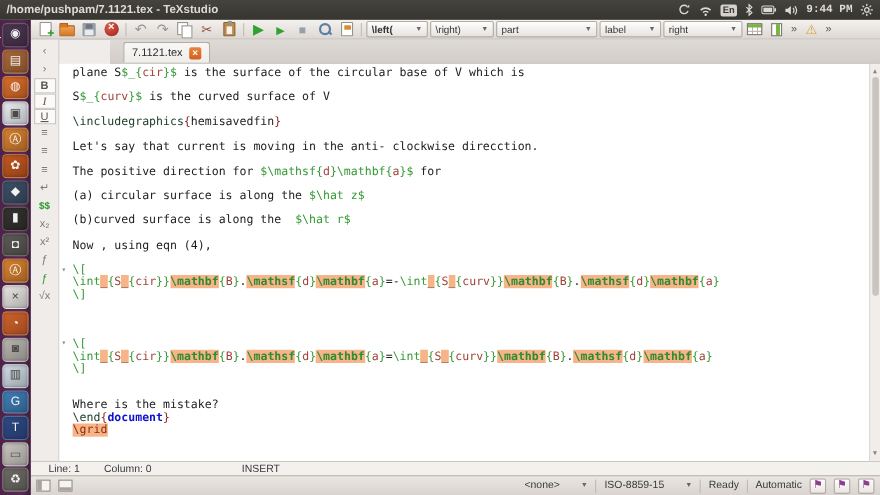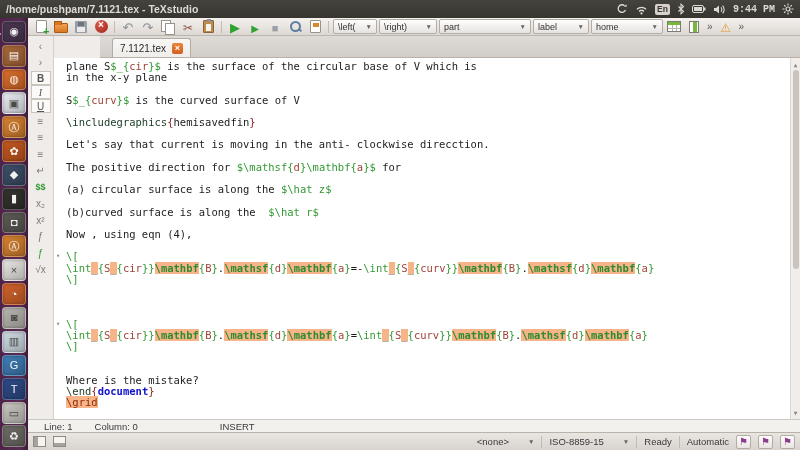--- a/index.html
+++ b/index.html
@@ -276,38 +276,38 @@
         <div class="tbtn">
           <span class="ic i-stop"></span>
         </div>
         <div class="tbtn">
           <span class="ic i-find"></span>
         </div>
         <div class="tbtn">
           <span class="ic i-log-report"></span>
         </div>
         <span class="sep"></span>
-        <div class="combo" style="width: 44px;">
+        <div class="combo" style="width: 56px; font-weight: bold;">
           <span>\left(</span>
           <span class="arr">▼</span>
         </div>
         <div class="combo" style="width: 58px;">
           <span>\right)</span>
           <span class="arr">▼</span>
         </div>
         <div class="combo" style="width: 92px;">
           <span>part</span>
           <span class="arr">▼</span>
         </div>
         <div class="combo" style="width: 56px;">
           <span>label</span>
           <span class="arr">▼</span>
         </div>
         <div class="combo" style="width: 72px;">
-          <span>home</span>
+          <span>right</span>
           <span class="arr">▼</span>
         </div>
         <div class="tbtn">
           <span class="ic i-table-wizard"></span>
         </div>
         <div class="tbtn">
           <span class="ic i-tabular-wizard"></span>
         </div>
         <span class="over">»</span>
         <div class="tbtn">
@@ -339,21 +339,20 @@
         <div class="tabbar">
           <div class="tab">
             <span>7.1121.tex</span>
             <span class="tclose">×</span>
           </div>
         </div>
 
         <div class="editor">
           <div id="code-lines">
               <div class="eline"><span class="s-n">plane S</span><span class="s-g">$_{</span><span class="s-r">cir</span><span class="s-g">}$</span><span class="s-n"> is the surface of the circular base of V which is</span></div>
-              <div class="eline"><span class="s-n">in the x-y plane</span></div>
               <div class="eline">&nbsp;</div>
               <div class="eline"><span class="s-n">S</span><span class="s-g">$_{</span><span class="s-r">curv</span><span class="s-g">}$</span><span class="s-n"> is the curved surface of V</span></div>
               <div class="eline">&nbsp;</div>
               <div class="eline"><span class="s-c">\includegraphics</span><span class="s-b">{</span><span class="s-n">hemisavedfin</span><span class="s-b">}</span></div>
               <div class="eline">&nbsp;</div>
               <div class="eline"><span class="s-n">Let's say that current is moving in the anti- clockwise direcction.</span></div>
               <div class="eline">&nbsp;</div>
               <div class="eline"><span class="s-n">The positive direction for </span><span class="s-g">$\mathsf{</span><span class="s-r">d</span><span class="s-g">}\mathbf{</span><span class="s-r">a</span><span class="s-g">}$</span><span class="s-n"> for</span></div>
               <div class="eline">&nbsp;</div>
               <div class="eline"><span class="s-n">(a) circular surface is along the </span><span class="s-g">$\hat z$</span></div>

